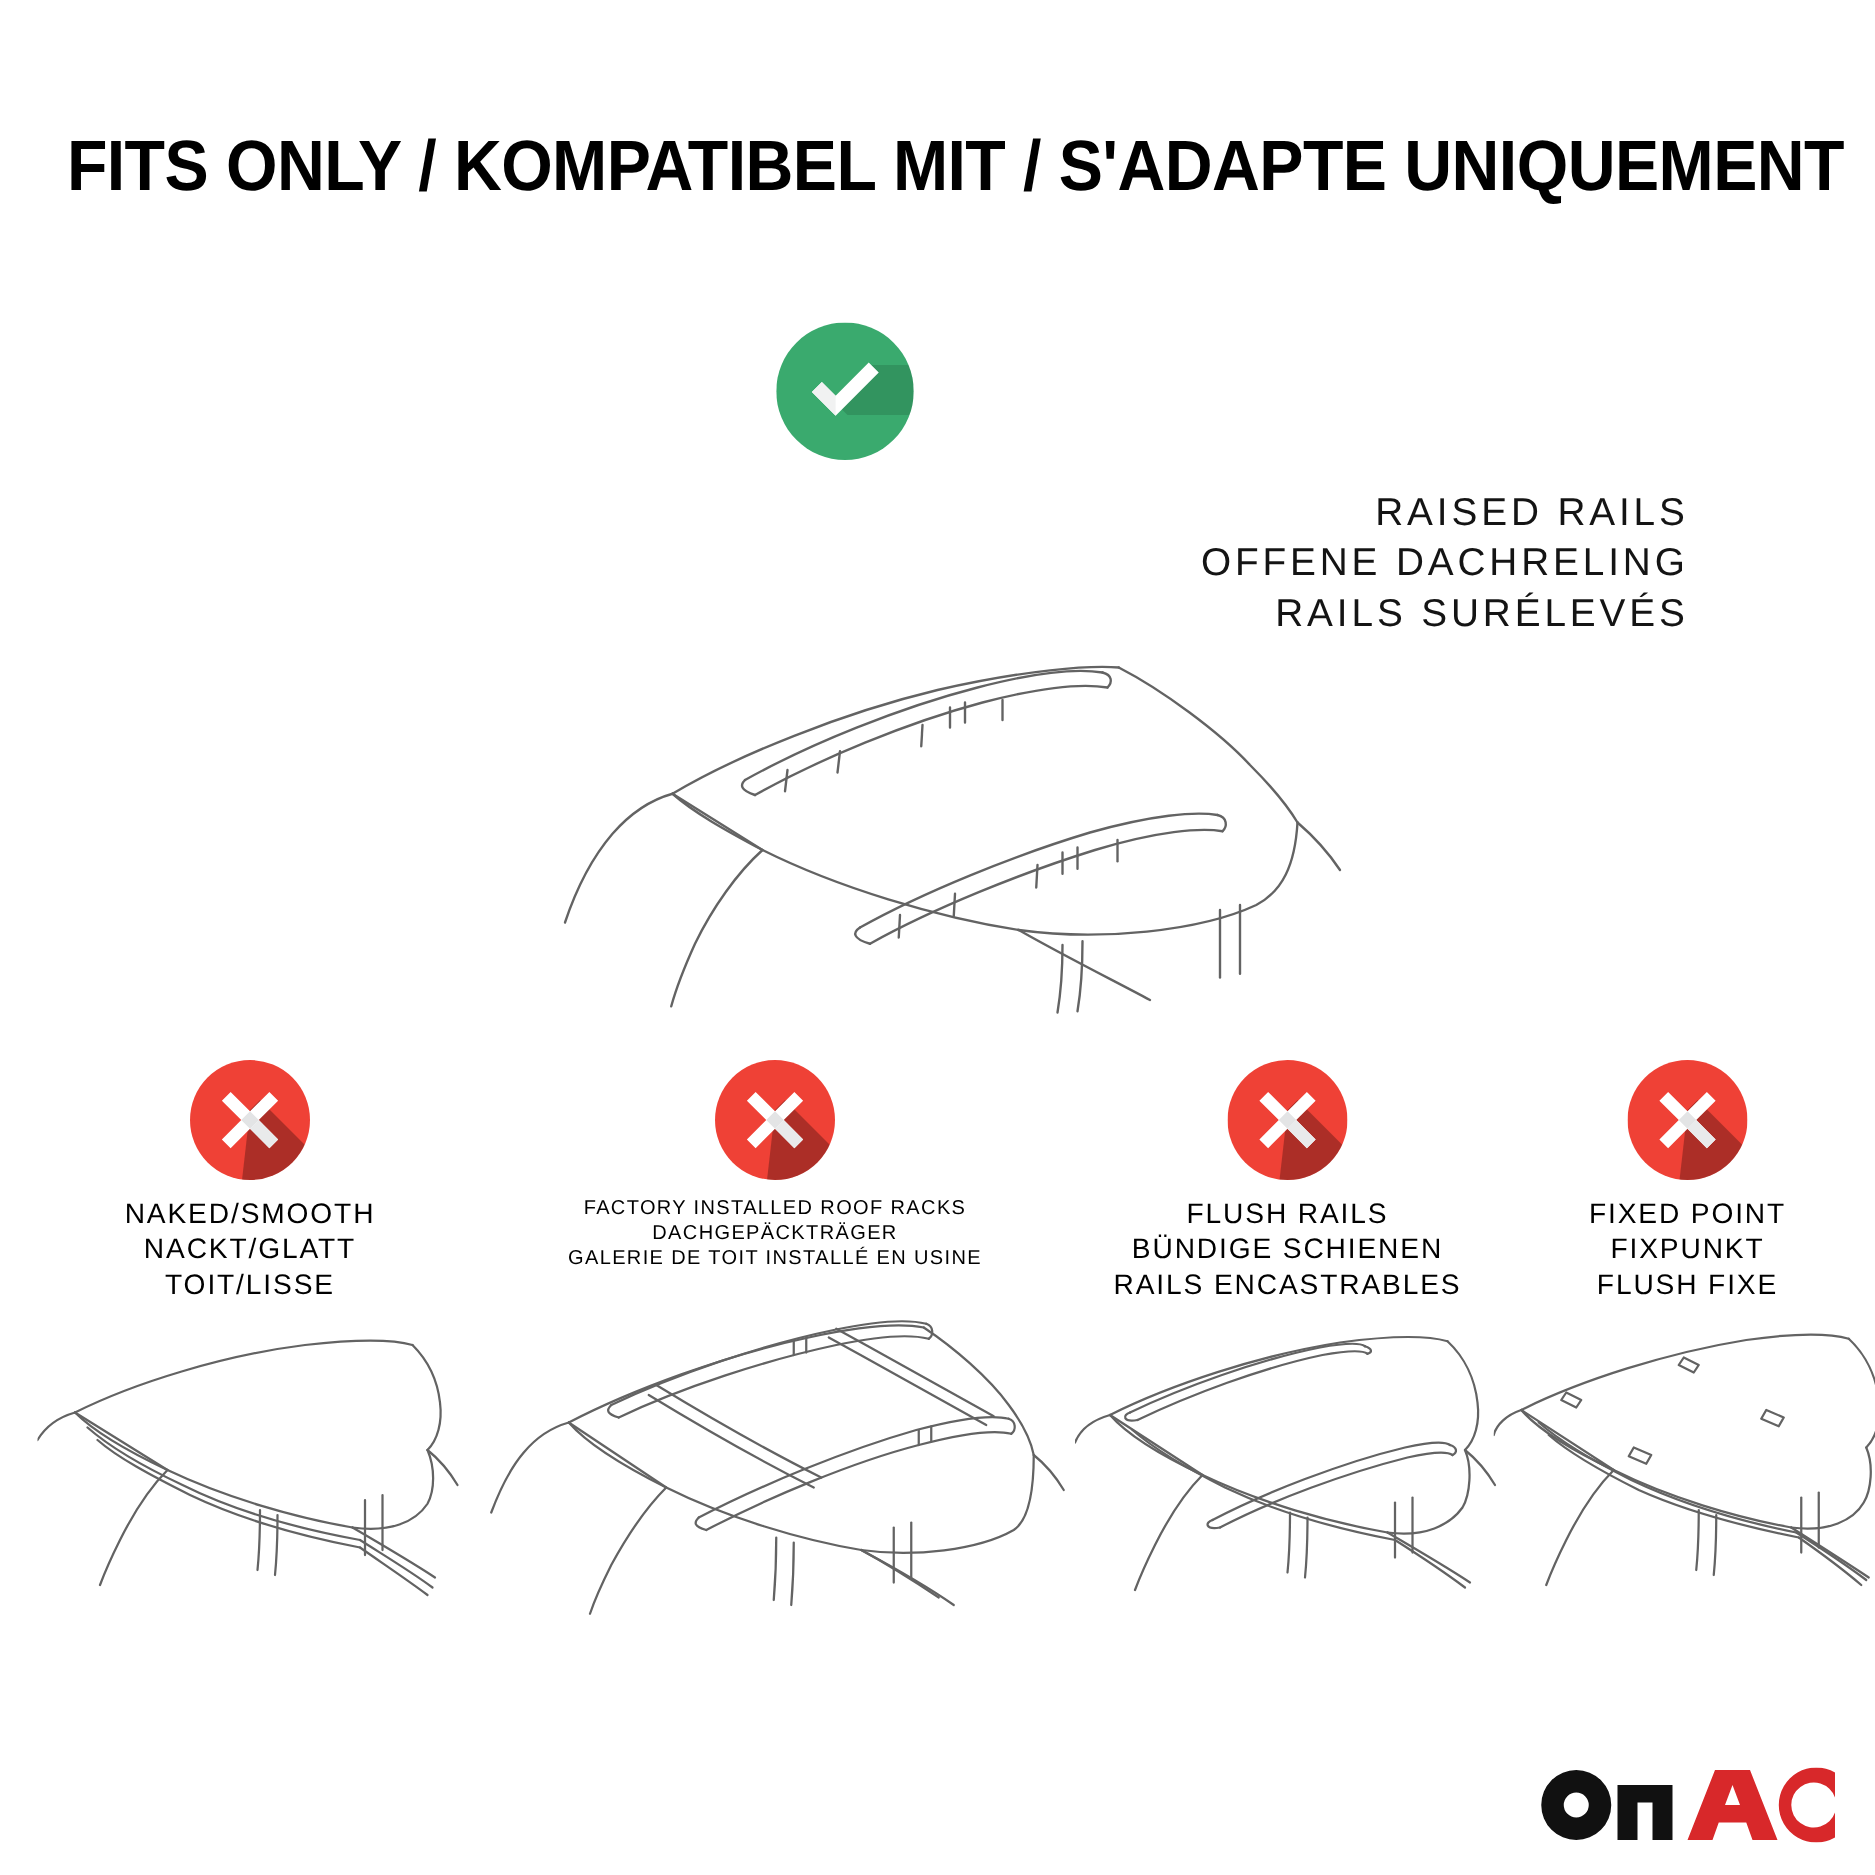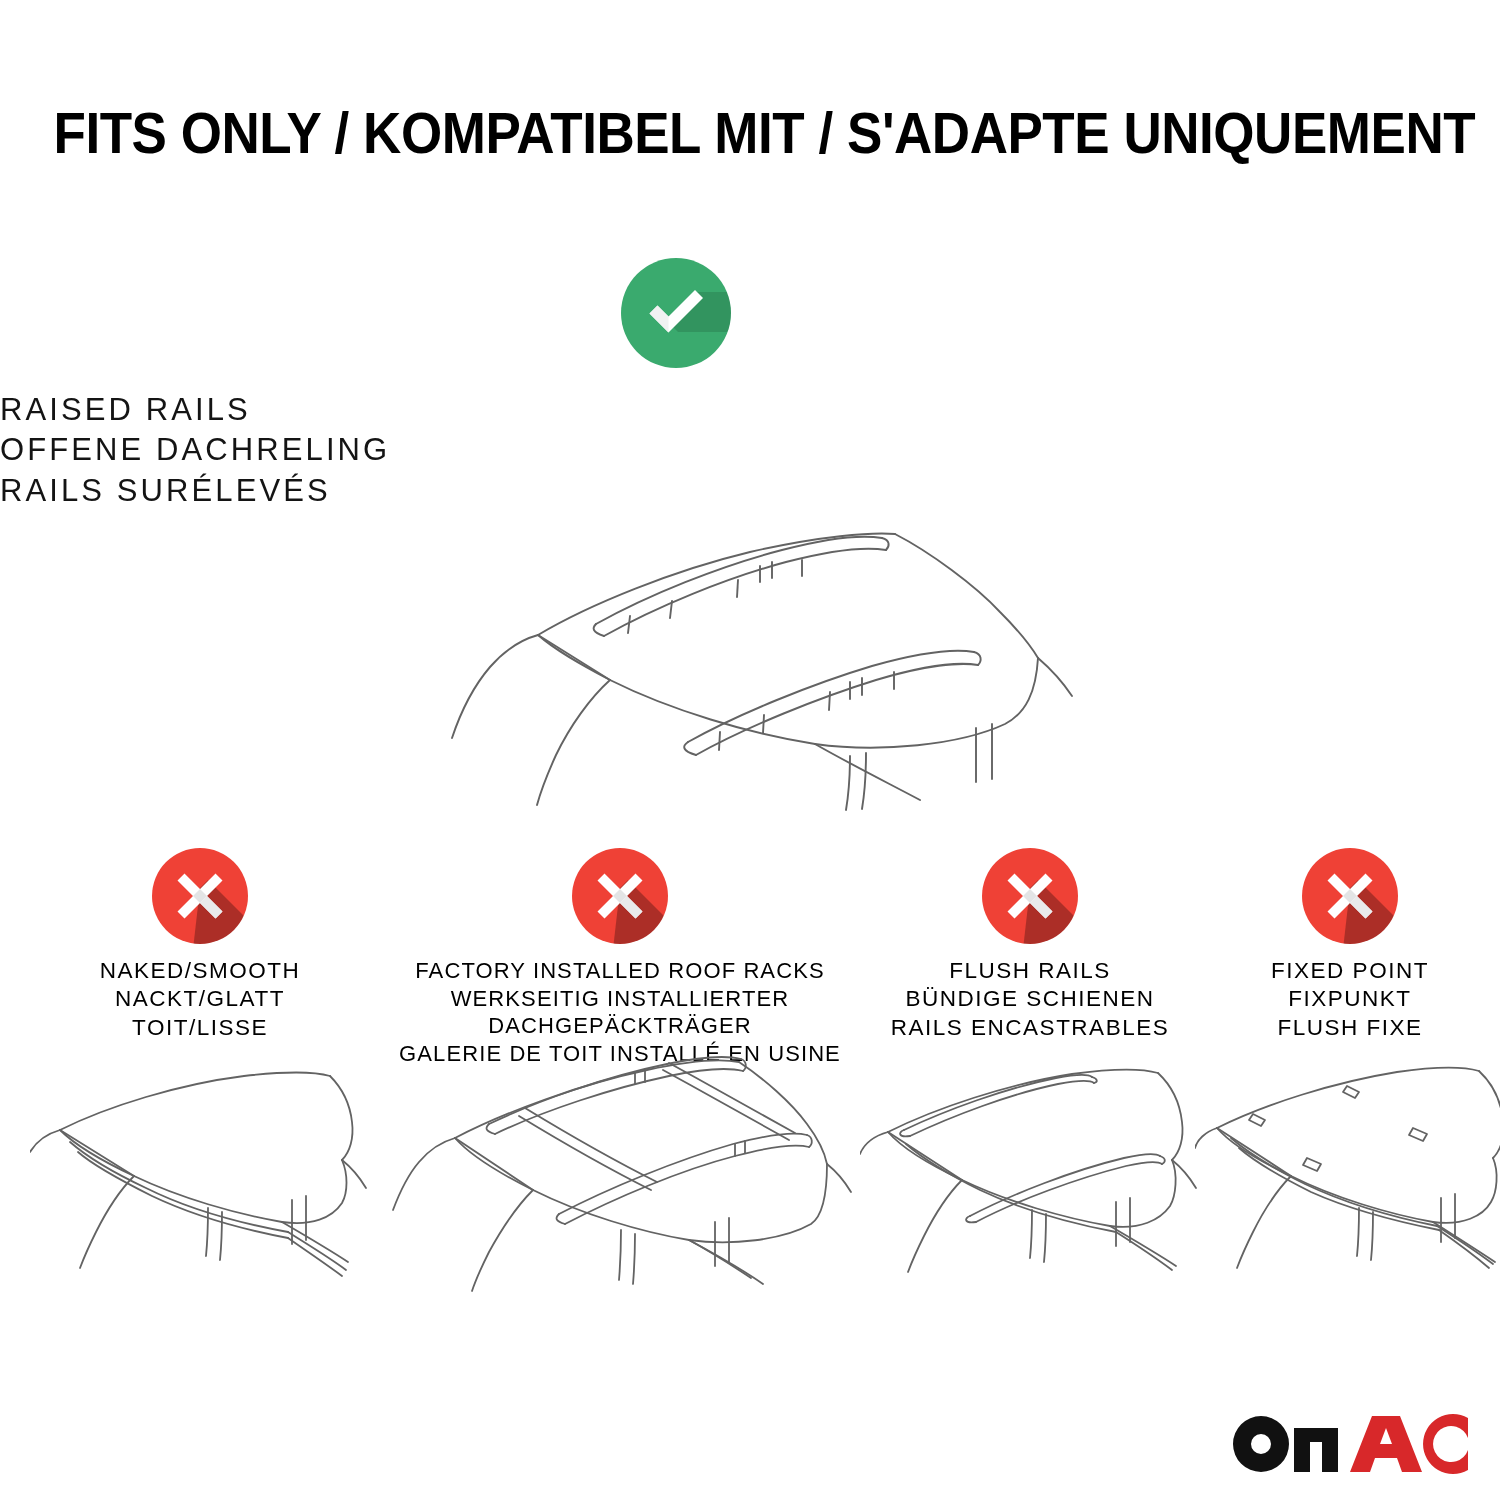--- a/index.html
+++ b/index.html
@@ -35,21 +35,21 @@
     white-space: nowrap;
     line-height: 1.05;
   }
 
   
   .hero {
     position: absolute;
     left: 0;
     top: 258px;
     width: 1351px;
-    text-align: left;
+    text-align: right;
   }
   .badge {
     position: relative;
     width: 110px;
     height: 110px;
     margin: 0 auto;
   }
   .badge svg { display: block; width: 110px; height: 110px; }
 
   .hero-label {
@@ -98,21 +98,21 @@
 
   .col-label {
     margin-top: 13px;
     font-size: 22.5px;
     letter-spacing: 1.5px;
     color: #000000;
     line-height: 1.26;
     font-weight: 400;
   }
   .col-label div { white-space: nowrap; }
-  .col-1 .col-label { letter-spacing: 1.1px; font-size: 22px; }
+  .col-1 .col-label { letter-spacing: 1.1px; font-size: 16px; }
 
   .col-art {
     position: absolute;
     left: 0;
     width: 100%;
     top: 212px;
     height: 250px;
   }
   .col-1 .col-art { top: 198px; }
 
@@ -272,21 +272,20 @@
         <g clip-path="url(#xc1)">
           <path d="M48 40 L56 32 L112 88 L112 110 L40 110 Z" fill="#000000" opacity="0.28"></path>
         </g>
         <path d="M32.5 25.5 L48 41 L63.5 25.5 L70.5 32.5 L55 48 L70.5 63.5 L63.5 70.5 L48 55 L32.5 70.5 L25.5 63.5 L41 48 L25.5 32.5 Z" fill="#ffffff"></path>
         <path d="M48 41 L55 48 L48 55 L41 48 Z" fill="#e3e4e5"></path>
         <path d="M55 48 L70.5 63.5 L63.5 70.5 L48 55 Z" fill="#e9eaeb"></path>
       </svg>
     </div>
     <div class="col-label">
       <div>FACTORY INSTALLED ROOF RACKS</div>
-      <div>WERKSEITIG INSTALLIERTER</div>
       <div>DACHGEPÄCKTRÄGER</div>
       <div>GALERIE DE TOIT INSTALLÉ EN USINE</div>
     </div>
     <div class="col-art">
       <svg viewBox="0 0 470 260" xmlns="http://www.w3.org/2000/svg" style="width:470px;height:260px;">
         <g fill="none" stroke="#636363" stroke-width="1.8" stroke-linecap="round" stroke-linejoin="round">
 
           <path d="M70 92 C120 66 196 38 262 24 C308 14 338 13 354 16"></path>
           <path d="M70 92 C84 108 112 126 148 144 C196 168 256 186 304 194"></path>
           <path d="M354 16 C378 32 406 56 422 78 C434 94 440 108 442 118"></path>

